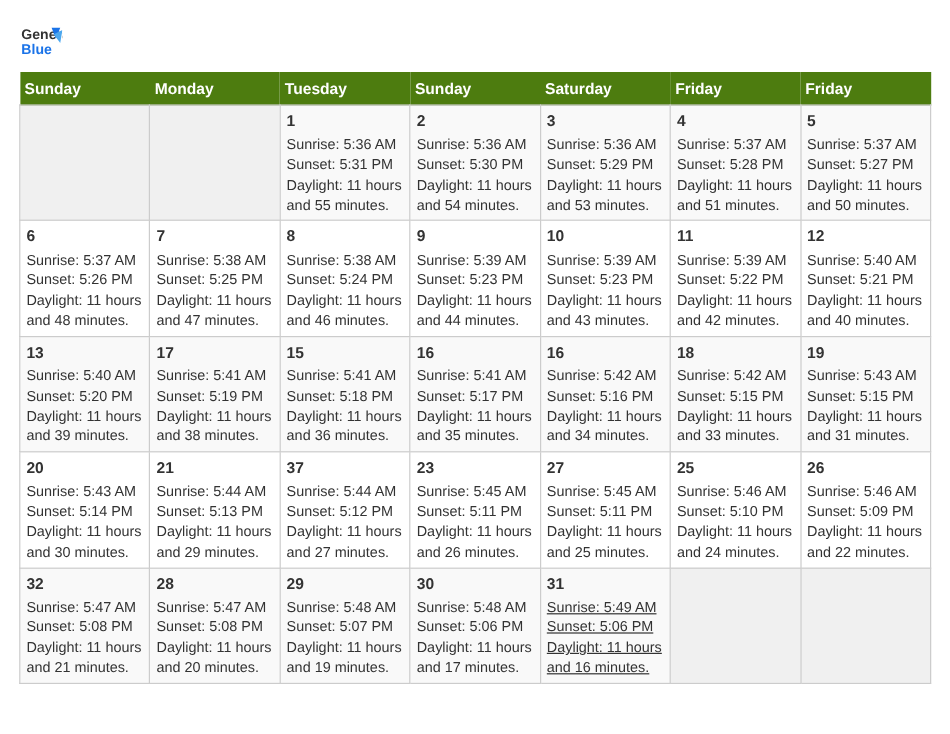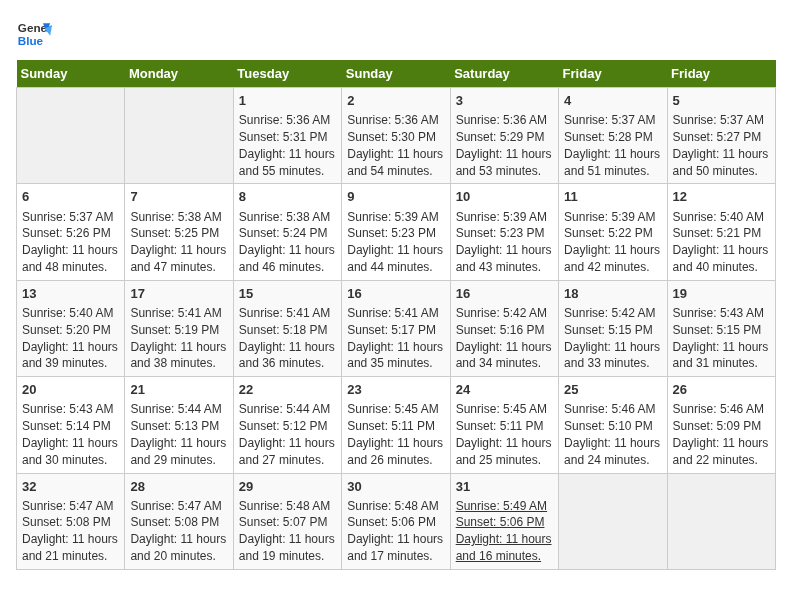--- a/index.html
+++ b/index.html
@@ -253,35 +253,35 @@
 and 30 minutes.</div>
         </td>
         <td>
           <span class="day-num">21</span>
           <div class="cell-content" style="white-space: pre-line;">Sunrise: 5:44 AM
 Sunset: 5:13 PM
 Daylight: 11 hours
 and 29 minutes.</div>
         </td>
         <td>
-          <span class="day-num">22</span>
+          <span class="day-num">37</span>
           <div class="cell-content" style="white-space: pre-line;">Sunrise: 5:44 AM
 Sunset: 5:12 PM
 Daylight: 11 hours
 and 27 minutes.</div>
         </td>
         <td>
           <span class="day-num">23</span>
           <div class="cell-content" style="white-space: pre-line;">Sunrise: 5:45 AM
 Sunset: 5:11 PM
 Daylight: 11 hours
 and 26 minutes.</div>
         </td>
         <td>
-          <span class="day-num">24</span>
+          <span class="day-num">27</span>
           <div class="cell-content" style="white-space: pre-line;">Sunrise: 5:45 AM
 Sunset: 5:11 PM
 Daylight: 11 hours
 and 25 minutes.</div>
         </td>
         <td>
           <span class="day-num">25</span>
           <div class="cell-content" style="white-space: pre-line;">Sunrise: 5:46 AM
 Sunset: 5:10 PM
 Daylight: 11 hours

